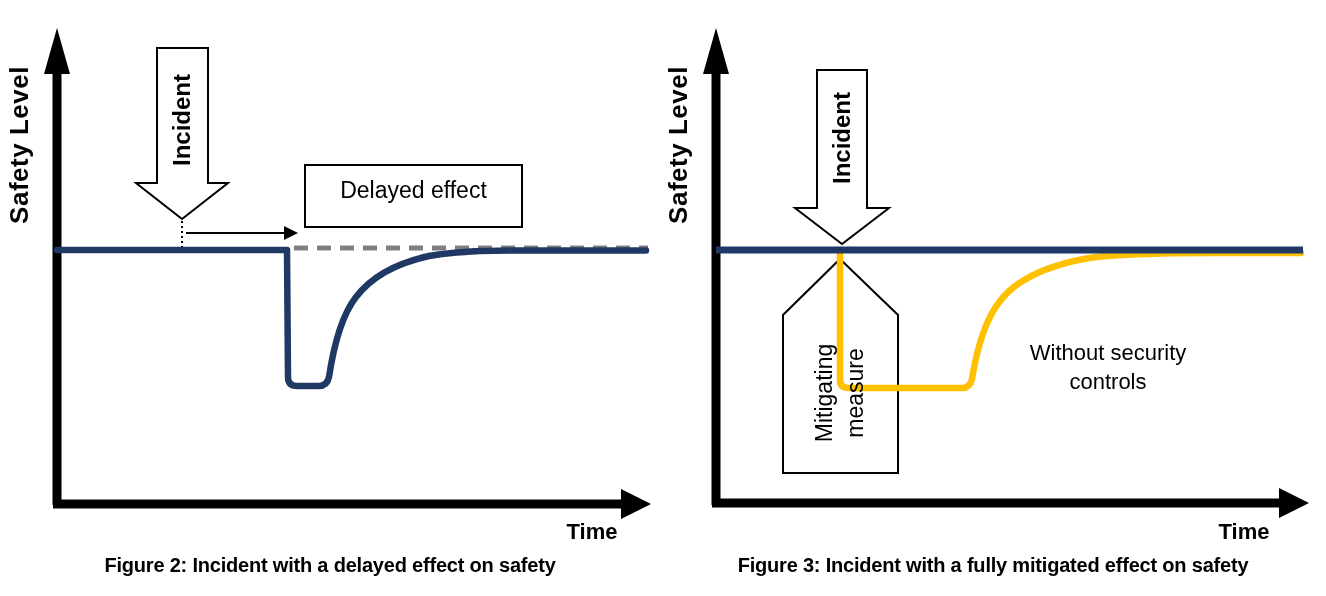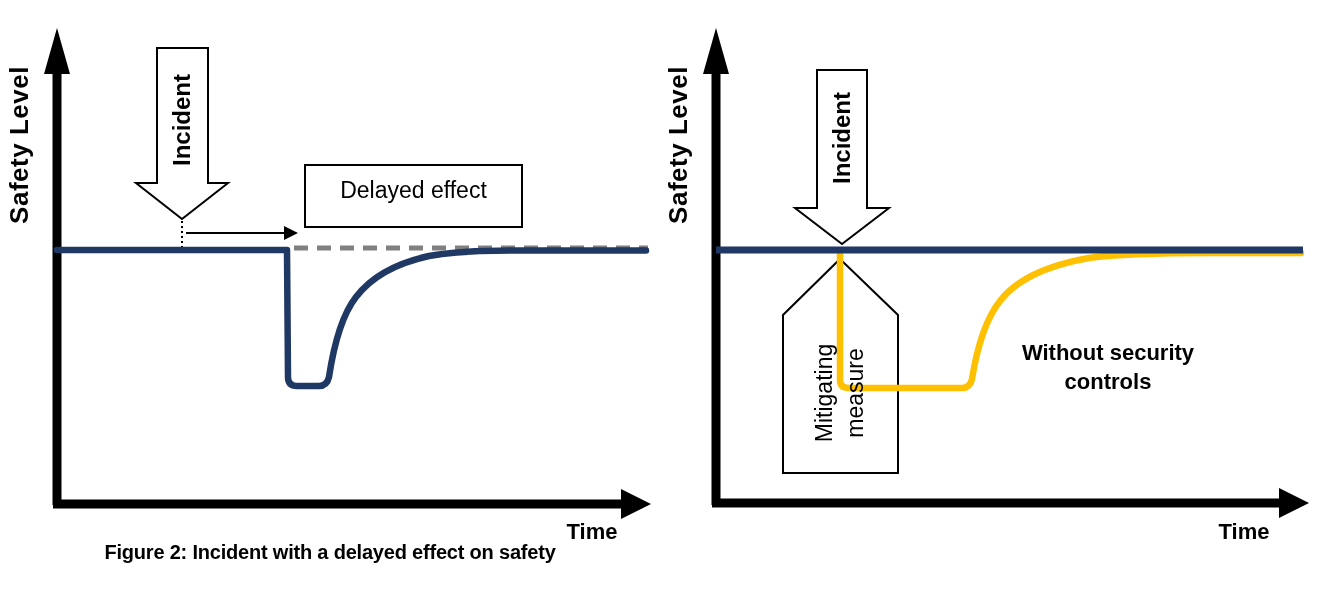--- a/index.html
+++ b/index.html
@@ -34,21 +34,21 @@
   .callout-text {
     display: flex; align-items: center; justify-content: center;
     font-size: 23px; font-weight: normal; text-align: center;
   }
   .mitigating-text {
     width: 170px; height: 64px; line-height: 31px;
     font-size: 23px; font-weight: normal; text-align: center;
   }
   .without-controls {
     width: 230px; height: 60px; line-height: 29px;
-    font-size: 22px; font-weight: bold; text-align: center;
+    font-size: 22px; font-weight: normal; text-align: center;
   }
   .caption {
     font-size: 20px; font-weight: bold; text-align: center;
     height: 28px; line-height: 28px; letter-spacing: -0.2px;
   }
 </style>
 </head>
 <body>
 
 <div class="canvas">
@@ -95,26 +95,27 @@
   </svg>
 
   <div class="label rot axis-label-y" style="left:-61px; top:131px;">Safety Level</div>
 
   <div class="label rot incident-label" style="left:122px; top:105px;">Incident</div>
 
   <div class="label callout-text" style="left:305px; top:165px; width:217px; height:50px;">Delayed effect</div>
 
   <div class="label axis-label-x" style="left:542px; top:517px;">Time</div>
 
-  <div class="label caption" style="left:10px; top:538px; width:640px;">Figure 2: Incident with a delayed effect on safety</div>
+  <div class="label caption" style="left:10px; top:551px; width:640px;">Figure 2: Incident with a delayed effect on safety</div>
 
   <div class="label rot axis-label-y" style="left:598px; top:131px;">Safety Level</div>
 
   <div class="label rot incident-label" style="left:782px; top:123px;">Incident</div>
 
   <div class="label rot mitigating-text" style="left:756px; top:361px;">Mitigating measure</div>
 
   <div class="label without-controls" style="left:993px; top:338px;">Without security controls</div>
 
   <div class="label axis-label-x" style="left:1194px; top:517px;">Time</div>
 
+  <div class="label caption" style="left:668px; top:551px; width:650px;">Figure 3: Incident with a fully mitigated effect on safety</div>
 
 </div>
 
 </body></html>

